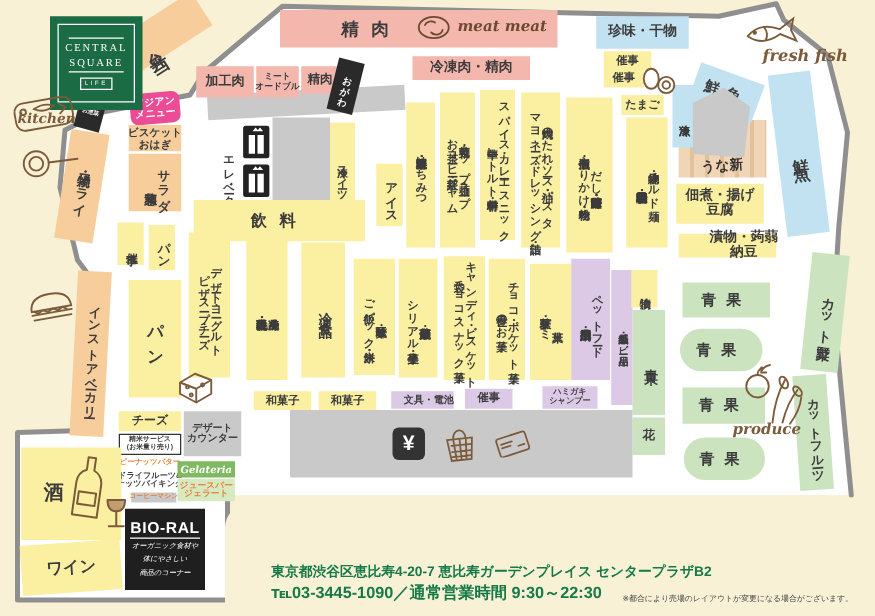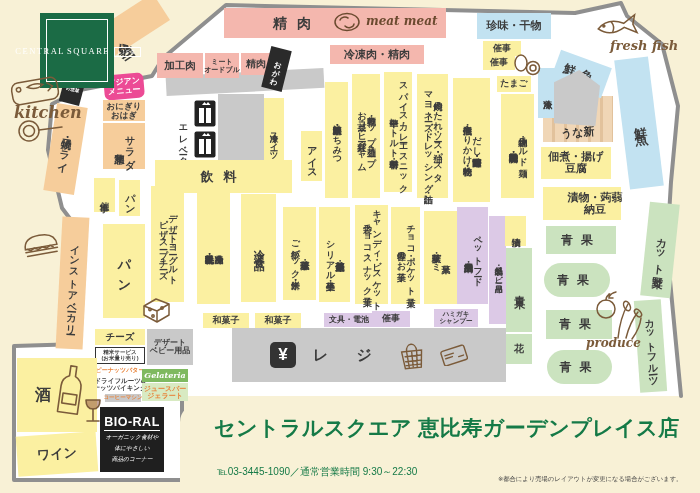--- a/index.html
+++ b/index.html
@@ -9,36 +9,36 @@
   .area{position:absolute;display:flex;flex-direction:column;align-items:center;justify-content:center;
         color:#3C3C3C;line-height:1.06;text-align:center;box-sizing:border-box;font-weight:600}
   .area.v{writing-mode:vertical-rl}
   .ln{white-space:nowrap}
   .pent{clip-path:polygon(0% 22%,55% 0%,100% 28%,90% 100%,0% 95%)}
   .bordered{border:1px solid #333}
   .ital{font-style:italic;font-family:"DejaVu Serif",serif}
   .sake{align-items:flex-start;padding-left:18px}
   .script{position:absolute;font-family:"DejaVu Serif",serif;font-style:italic;color:#7B5B3A;white-space:nowrap;font-weight:700}
   #logo{position:absolute;left:40px;top:13px;width:74px;height:75px;background:#1B6B45;display:flex;align-items:center;justify-content:center}
-  #logo .inner{width:60px;height:61px;border:1px solid #fff;display:flex;flex-direction:row;align-items:center;justify-content:center;color:#fff;gap:2px}
+  #logo .inner{width:60px;height:61px;border:1px solid #fff;display:flex;flex-direction:column;align-items:center;justify-content:center;color:#fff;gap:2px}
   #logo .rule{width:44px;border-top:1px solid #fff;height:0}
   #logo .l1{font-size:8.5px;letter-spacing:1.5px;font-family:"Liberation Serif","DejaVu Serif",serif}
   #logo .l3{font-size:5px;letter-spacing:2px;border:1px solid #fff;padding:1px 3px;margin-top:2px}
   #wood{position:absolute;left:543px;top:96px;width:70px;height:46px;background:repeating-linear-gradient(90deg,#F0D6B6 0 9px,#E2C29C 9px 12px)}
   #wood .txt{position:absolute;left:18px;bottom:2px;font-size:11px;color:#333;font-weight:700;transform:rotate(-4deg)}
   #checkout{position:absolute;left:232px;top:328px;width:274px;height:54px;background:#C9C9C9;display:flex;align-items:center;justify-content:center;gap:13px}
   .yen-box{width:26px;height:26px;background:#333;color:#fff;border-radius:5px;display:flex;align-items:center;justify-content:center;font-size:17px;font-weight:700}
   #register-label{font-size:15px;letter-spacing:12px;font-weight:600;color:#3C3C3C;padding-left:4px}
   #bioral-box{position:absolute;left:100px;top:407px;width:64px;height:65px;background:#1F1F1F;color:#fff;display:flex;flex-direction:column;align-items:center;justify-content:center;gap:3px}
   #bioral-box .name{font-size:12.5px;font-weight:800;letter-spacing:.5px;border-bottom:1px solid #fff;padding-bottom:1px}
   #bioral-box .d{font-size:5.8px;font-style:italic;line-height:1.35;font-family:"DejaVu Serif",serif}
   #footer-panel{position:absolute;left:180px;top:404px;width:520px;height:89px;background:#F8F1D6;border-top-left-radius:18px}
   #store-name{position:absolute;left:214px;top:414px;font-size:21px;font-weight:800;color:#157A47;letter-spacing:.5px}
   #store-address{position:absolute;left:217px;top:450px;font-size:11px;font-weight:700;color:#157A47}
-  #store-tel{position:absolute;left:217px;top:465px;font-size:10px;font-weight:400;color:#157A47}
+  #store-tel{position:absolute;left:217px;top:465px;font-size:13px;font-weight:700;color:#157A47}
   #store-note{position:absolute;left:498px;top:475px;font-size:6.3px;color:#444}
   svg.icon{position:absolute;overflow:visible}
 </style>
 </head>
 <body>
 
 <div id="stage">
 
   <svg class="abs" width="700" height="493" style="left:0;top:0">
     <path d="M226,5 L575,13 L621,3 L627,16 L662,44 L678,106 L671,182 L667,248 L673,312 L681,396 L182,396 L182,480 L14,480 L14,346 L80,344 L74,224 L62,208 L48,150 L52,104 L80,90 L152,76 L163,58 Z" fill="#FFFFFF"></path>
@@ -95,21 +95,21 @@
         <div class="ln">鮮魚</div>
       </div>
       <div class="area pent" style="left: 554px; top: 70px; width: 46px; height: 56px; font-size: 9px; background: rgb(201, 201, 201);"></div>
       <div class="area v" style="left: 622px; top: 58px; width: 34px; height: 130px; font-size: 13px; background: rgb(194, 226, 241); transform: rotate(-7deg); letter-spacing: 6px;">
         <div class="ln">鮮魚</div>
       </div>
       <div class="area" style="left: 541px; top: 147px; width: 70px; height: 32px; font-size: 11px; background: rgb(251, 240, 161);">
         <div class="ln">佃煮・揚げ</div>
         <div class="ln">豆腐</div>
       </div>
-      <div class="area" style="left: 543px; top: 187px; width: 78px; height: 33px; font-size: 11px; background: rgb(251, 240, 161); padding-left: 26px;">
+      <div class="area" style="left: 543px; top: 187px; width: 78px; height: 19px; font-size: 11px; background: rgb(251, 240, 161); padding-left: 26px;">
         <div class="ln">漬物・蒟蒻</div>
         <div class="ln">納豆</div>
       </div>
       <div class="area" style="left: 546px; top: 226px; width: 70px; height: 28px; font-size: 12px; background: rgb(203, 227, 191); letter-spacing: 8px;">
         <div class="ln">青果</div>
       </div>
       <div class="area" style="left: 544px; top: 263px; width: 66px; height: 34px; font-size: 12px; background: rgb(203, 227, 191); border-radius: 17px; letter-spacing: 8px;">
         <div class="ln">青果</div>
       </div>
       <div class="area" style="left: 546px; top: 310px; width: 66px; height: 29px; font-size: 12px; background: rgb(203, 227, 191); letter-spacing: 8px;">
@@ -133,21 +133,21 @@
       <div class="area" style="left: 63px; top: 68px; width: 21px; height: 36px; font-size: 4.5px; background: rgb(42, 42, 42); transform: rotate(15deg); color: rgb(255, 255, 255);">
         <div class="ln">BIO-RAL</div>
         <div class="ln">弁当</div>
         <div class="ln">お惣菜</div>
       </div>
       <div class="area" style="left: 104px; top: 74px; width: 40px; height: 25px; font-size: 8px; background: rgb(236, 75, 149); transform: rotate(-5deg); border-radius: 6px; color: rgb(255, 255, 255);">
         <div class="ln">アジアン</div>
         <div class="ln">メニュー</div>
       </div>
       <div class="area" style="left: 103px; top: 100px; width: 42px; height: 21px; font-size: 8.5px; background: rgb(246, 205, 155);">
-        <div class="ln">おにぎり</div>
+        <div class="ln">ビスケット</div>
         <div class="ln">おはぎ</div>
       </div>
       <div class="area v" style="left: 103px; top: 123px; width: 42px; height: 46px; font-size: 10px; background: rgb(246, 205, 155);">
         <div class="ln">サラダ</div>
         <div class="ln">和惣菜</div>
       </div>
       <div class="area v" style="left: 50px; top: 105px; width: 31px; height: 88px; font-size: 10.5px; background: rgb(246, 205, 155); transform: rotate(9deg);">
         <div class="ln">焼物・フライ</div>
       </div>
       <div class="area v" style="left: 59px; top: 217px; width: 27px; height: 132px; font-size: 10px; background: rgb(246, 205, 155); transform: rotate(3deg);">
@@ -237,36 +237,36 @@
       </div>
       <div class="area v" style="left: 505px; top: 216px; width: 21px; height: 30px; font-size: 9px; background: rgb(251, 240, 161);">
         <div class="ln">漬物</div>
       </div>
       <div class="area" style="left: 203px; top: 313px; width: 46px; height: 15px; font-size: 9px; background: rgb(251, 240, 161);">
         <div class="ln">和菓子</div>
       </div>
       <div class="area" style="left: 255px; top: 313px; width: 46px; height: 15px; font-size: 9px; background: rgb(251, 240, 161);">
         <div class="ln">和菓子</div>
       </div>
-      <div class="area" style="left: 324px; top: 313px; width: 50px; height: 14px; font-size: 8px; background: rgb(220, 201, 230);">
+      <div class="area" style="left: 313px; top: 313px; width: 50px; height: 14px; font-size: 8px; background: rgb(220, 201, 230); align-items: flex-end;">
         <div class="ln">文具・電池</div>
       </div>
       <div class="area" style="left: 372px; top: 311px; width: 38px; height: 16px; font-size: 9px; background: rgb(220, 201, 230);">
         <div class="ln">催事</div>
       </div>
       <div class="area" style="left: 434px; top: 309px; width: 44px; height: 18px; font-size: 6.5px; background: rgb(220, 201, 230);">
         <div class="ln">ハミガキ</div>
         <div class="ln">シャンプー</div>
       </div>
       <div class="area" style="left: 95px; top: 329px; width: 50px; height: 16px; font-size: 9.5px; background: rgb(251, 240, 161); align-items: center;">
         <div class="ln">チーズ</div>
       </div>
       <div class="area" style="left: 147px; top: 329px; width: 46px; height: 36px; font-size: 8px; background: rgb(201, 201, 201);">
         <div class="ln">デザート</div>
-        <div class="ln">ベビー用品</div>
+        <div class="ln">カウンター</div>
       </div>
       <div class="area bordered" style="left: 95px; top: 347px; width: 50px; height: 17px; font-size: 5.5px; background: rgb(255, 255, 255);">
         <div class="ln">精米サービス</div>
         <div class="ln">(お米量り売り)</div>
       </div>
       <div class="area" style="left: 97px; top: 366px; width: 46px; height: 9px; font-size: 6px; background: rgb(255, 255, 255); color: rgb(232, 131, 58);">
         <div class="ln">ピーナッツバター</div>
       </div>
       <div class="area" style="left: 95px; top: 376px; width: 50px; height: 17px; font-size: 6.5px; background: rgb(255, 255, 255);">
         <div class="ln">ドライフルーツ&amp;</div>
@@ -293,21 +293,21 @@
   <div id="logo">
     <div class="inner">
       <div class="rule"></div>
       <div class="l1">CENTRAL</div>
       <div class="l1">SQUARE</div>
       <div class="rule"></div>
       <div class="l3">LIFE</div>
     </div>
   </div>
 
-  <span class="script" style="left:14px;top:103px;font-size:16px">kitchen</span>
+  <span class="script" style="left:14px;top:88px;font-size:11px">kitchen</span>
   <span class="script" style="left:366px;top:14px;font-size:12px;color:#6B4A2F">meat meat</span>
   <span class="script" style="left:610px;top:38px;font-size:13px">fresh fish</span>
   <span class="script" style="left:586px;top:336px;font-size:12px">produce</span>
 
   <svg class="icon" style="left:8px;top:74px" width="54" height="34" viewBox="0 0 54 34">
     <g stroke="#7B5B3A" stroke-width="1.5" fill="none" stroke-linecap="round" transform="rotate(-10 27 17)">
       <rect x="4" y="6" width="46" height="22" rx="7"></rect>
       <circle cx="11" cy="13" r="2.2"></circle>
       <path d="M20 12 q8 -4 16 0 q-8 5 -16 0 z"></path>
       <path d="M40 11 l5 4 l-5 4"></path>
@@ -391,21 +391,20 @@
   </svg>
   <svg class="icon" style="left:194px;top:131px" width="22" height="27" viewBox="0 0 22 27">
     <rect x="0.5" y="0.5" width="21" height="26" rx="2" fill="#222"></rect>
     <rect x="5" y="8" width="5" height="15" fill="#fff"></rect>
       <rect x="12" y="8" width="5" height="15" fill="#fff"></rect>
     <path d="M8 5 l2.5 -3 l2.5 3 z M14 2 l2.5 3 l-5 0 z" fill="#fff"></path>
   </svg>
 
   <div id="checkout">
     <div class="yen-box">¥</div>
-    <div id="register-label">レ ジ</div>
     <svg width="30" height="32" viewBox="0 0 30 32">
       <g stroke="#7B5B3A" stroke-width="1.4" fill="none" stroke-linecap="round" transform="rotate(-6 15 16)">
         <path d="M5 12 L25 12 L23 29 L7 29 Z"></path>
         <path d="M10 12 C10 3 20 3 20 12"></path>
         <path d="M8 17 L24 17 M8 22 L23 22 M8 26 L23 26 M10 13 L11 28 M15 13 L15 28 M20 13 L19 28"></path>
       </g>
     </svg>
     <svg width="28" height="22" viewBox="0 0 28 22">
       <g stroke="#7B5B3A" stroke-width="1.4" fill="none" stroke-linecap="round" transform="rotate(-18 14 11)">
         <rect x="2" y="4" width="24" height="15" rx="2"></rect>
@@ -415,17 +414,17 @@
   </div>
 
   <div id="bioral-box">
     <div class="name">BIO-RAL</div>
     <div class="d">オーガニック食材や</div>
     <div class="d">体にやさしい</div>
     <div class="d">商品のコーナー</div>
   </div>
 
   <div id="footer-panel"></div>
-  <div id="store-name">セントラルスクエア 恵比寿ガーデンプレイス店</div>
+  <div id="store-address">東京都渋谷区恵比寿4-20-7 恵比寿ガーデンプレイス センタープラザB2</div>
   <div id="store-tel">℡03-3445-1090／通常営業時間 9:30～22:30</div>
   <div id="store-note">※都合により売場のレイアウトが変更になる場合がございます。</div>
 
 </div>
 
 </body></html>

